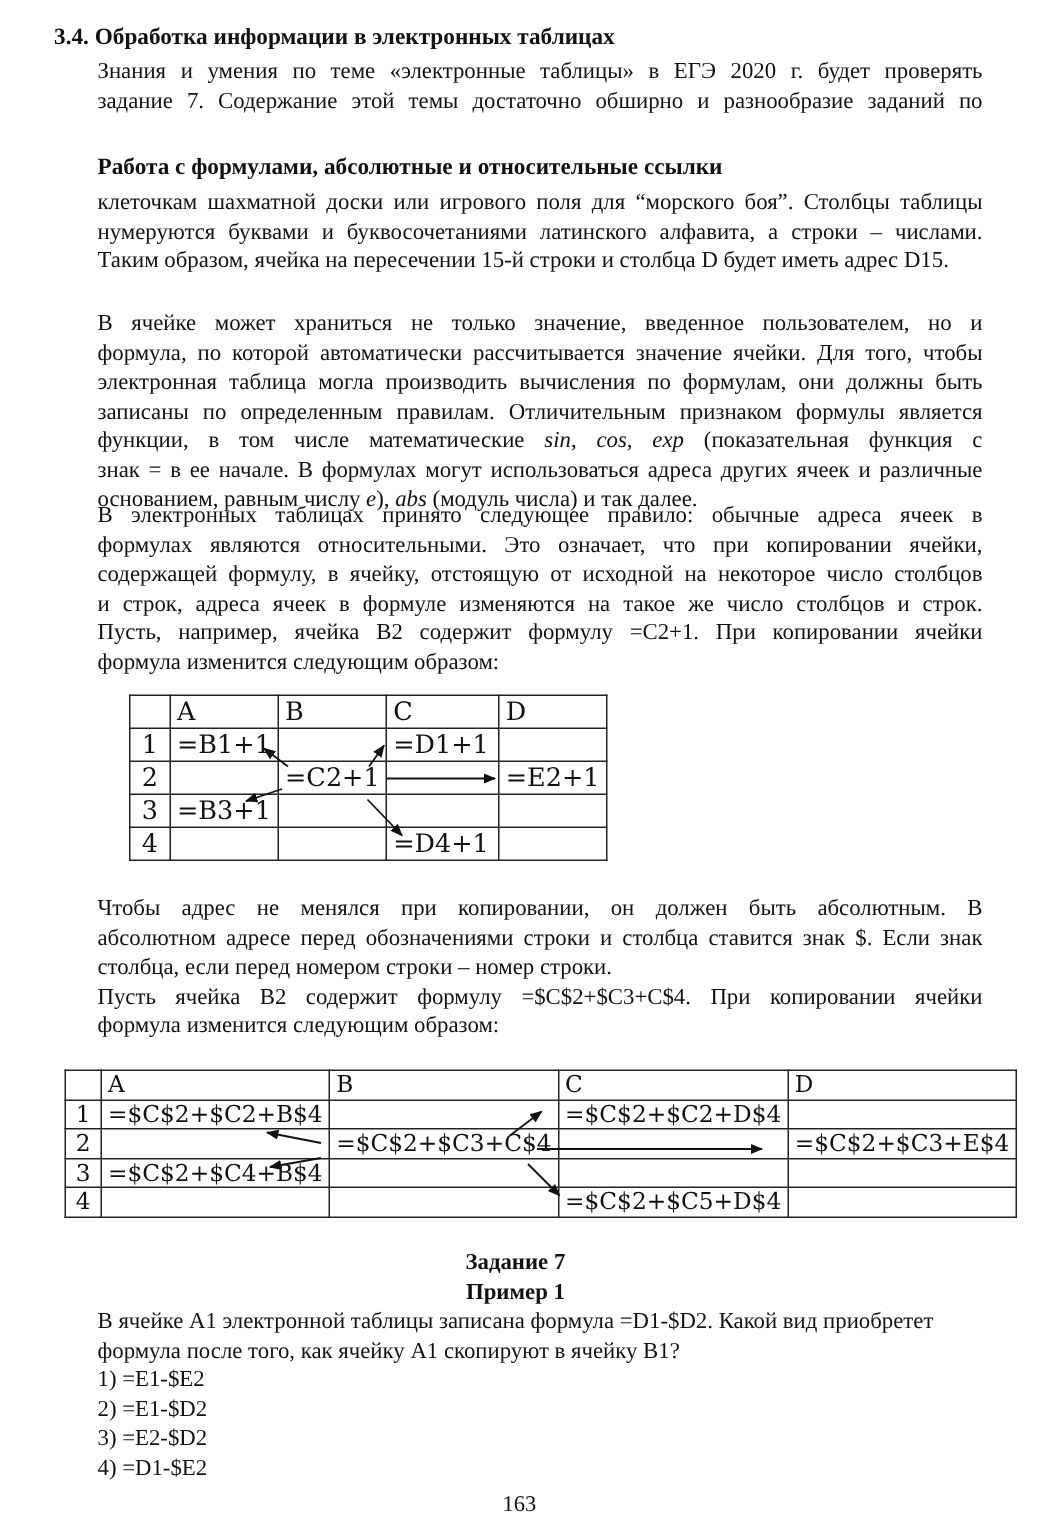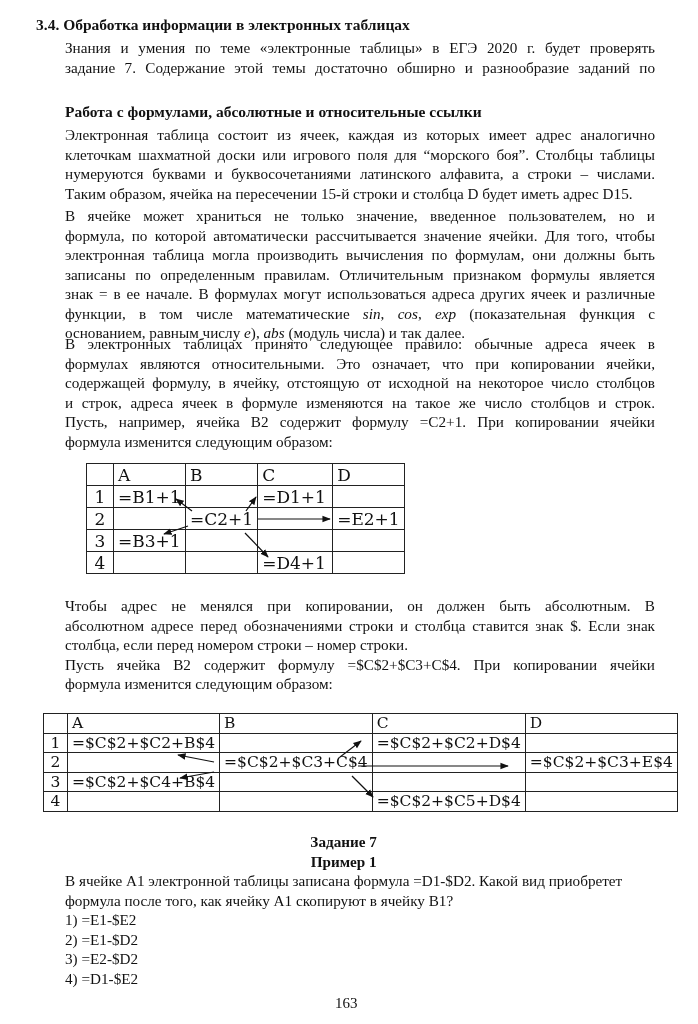--- a/index.html
+++ b/index.html
@@ -34,33 +34,32 @@
 <div class="abs h1">3.4. Обработка информации в электронных таблицах</div>
 
 <div class="para" style="top:38px;">
   <span class="line">Знания и умения по теме «электронные таблицы» в ЕГЭ 2020 г. будет проверять</span>
   <span class="line">задание 7. Содержание этой темы достаточно обширно и разнообразие заданий по</span>
 </div>
 
 <div class="abs h2">Работа с формулами, абсолютные и относительные ссылки</div>
 
 <div class="para" style="top:125px;">
-  <span class="line">Электронная таблица состоит из ячеек, каждая из которых имеет адрес аналогично</span>
   <span class="line">клеточкам шахматной доски или игрового поля для “морского боя”. Столбцы таблицы</span>
   <span class="line">нумеруются буквами и буквосочетаниями латинского алфавита, а строки – числами.</span>
   <span class="line last">Таким образом, ячейка на пересечении 15-й строки и столбца D будет иметь адрес D15.</span>
 </div>
 
 <div class="para" style="top:206px;">
   <span class="line">В ячейке может храниться не только значение, введенное пользователем, но и</span>
   <span class="line">формула, по которой автоматически рассчитывается значение ячейки. Для того, чтобы</span>
   <span class="line">электронная таблица могла производить вычисления по формулам, они должны быть</span>
   <span class="line">записаны по определенным правилам. Отличительным признаком формулы является</span>
+  <span class="line"><span>функции, в том числе математические </span><i>sin</i><span>, </span><i>cos</i><span>, </span><i>exp</i><span> (показательная функция с</span></span>
   <span class="line">знак = в ее начале. В формулах могут использоваться адреса других ячеек и различные</span>
-  <span class="line"><span>функции, в том числе математические </span><i>sin</i><span>, </span><i>cos</i><span>, </span><i>exp</i><span> (показательная функция с</span></span>
   <span class="line last"><span>основанием, равным числу </span><i>e</i><span>), </span><i>abs</i><span> (модуль числа) и так далее.</span></span>
 </div>
 
 <div class="para" style="top:334px;">
   <span class="line">В электронных таблицах принято следующее правило: обычные адреса ячеек в</span>
   <span class="line">формулах являются относительными. Это означает, что при копировании ячейки,</span>
   <span class="line">содержащей формулу, в ячейку, отстоящую от исходной на некоторое число столбцов</span>
   <span class="line">и строк, адреса ячеек в формуле изменяются на такое же число столбцов и строк.</span>
   <span class="line">Пусть, например, ячейка B2 содержит формулу =C2+1. При копировании ячейки</span>
   <span class="line last">формула изменится следующим образом:</span>

